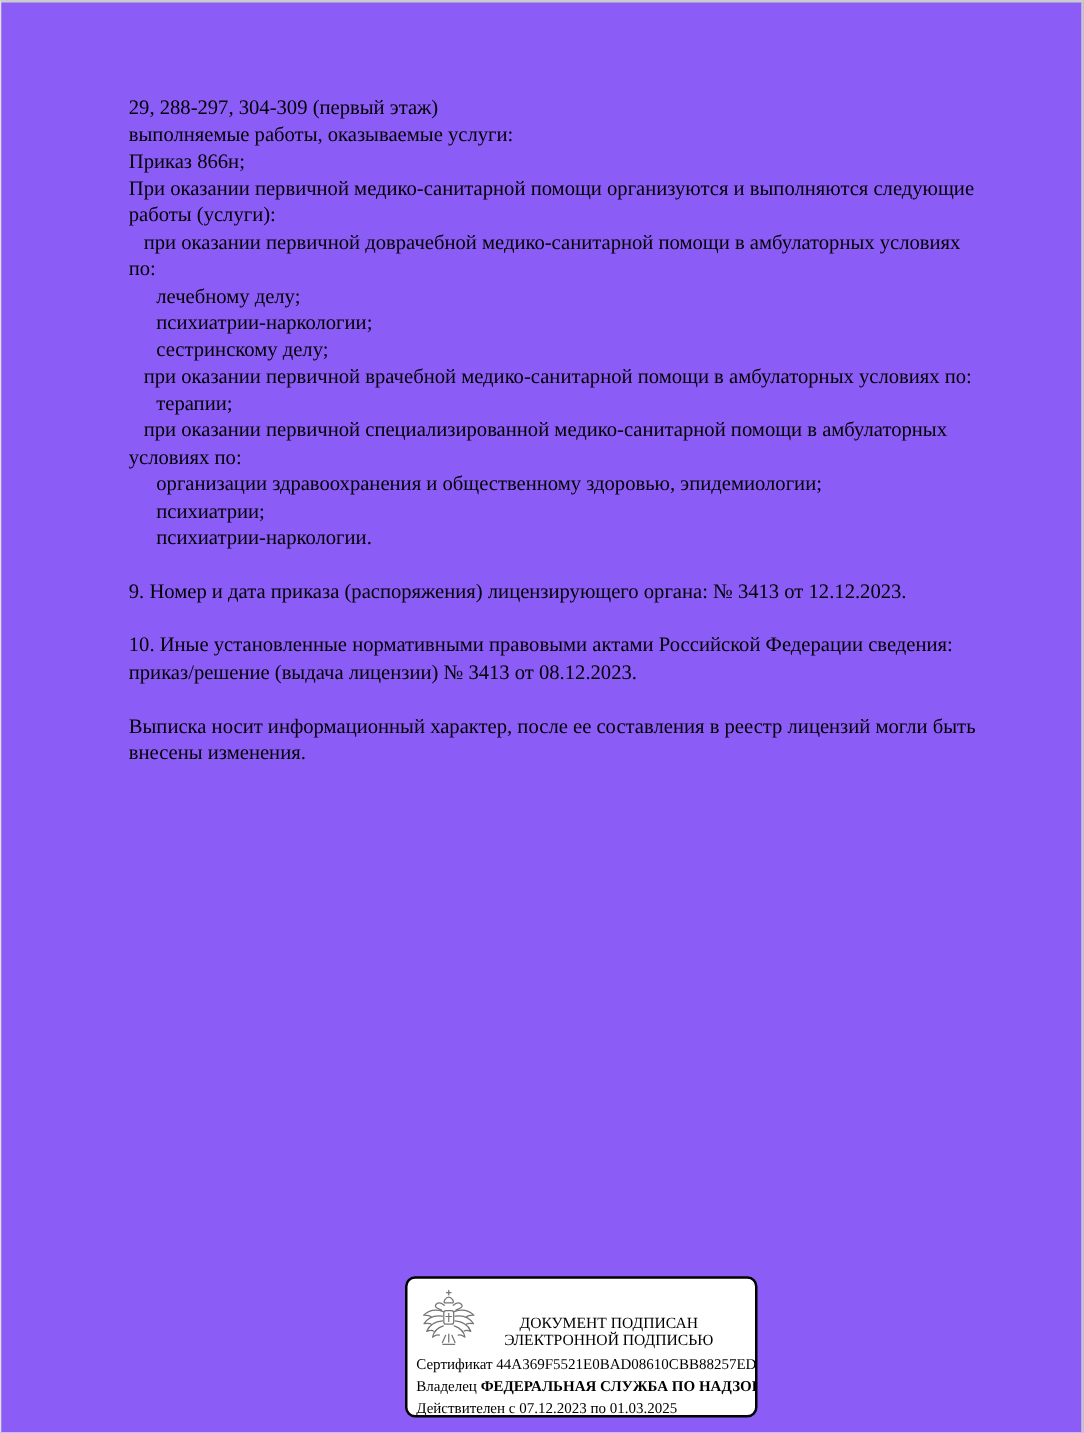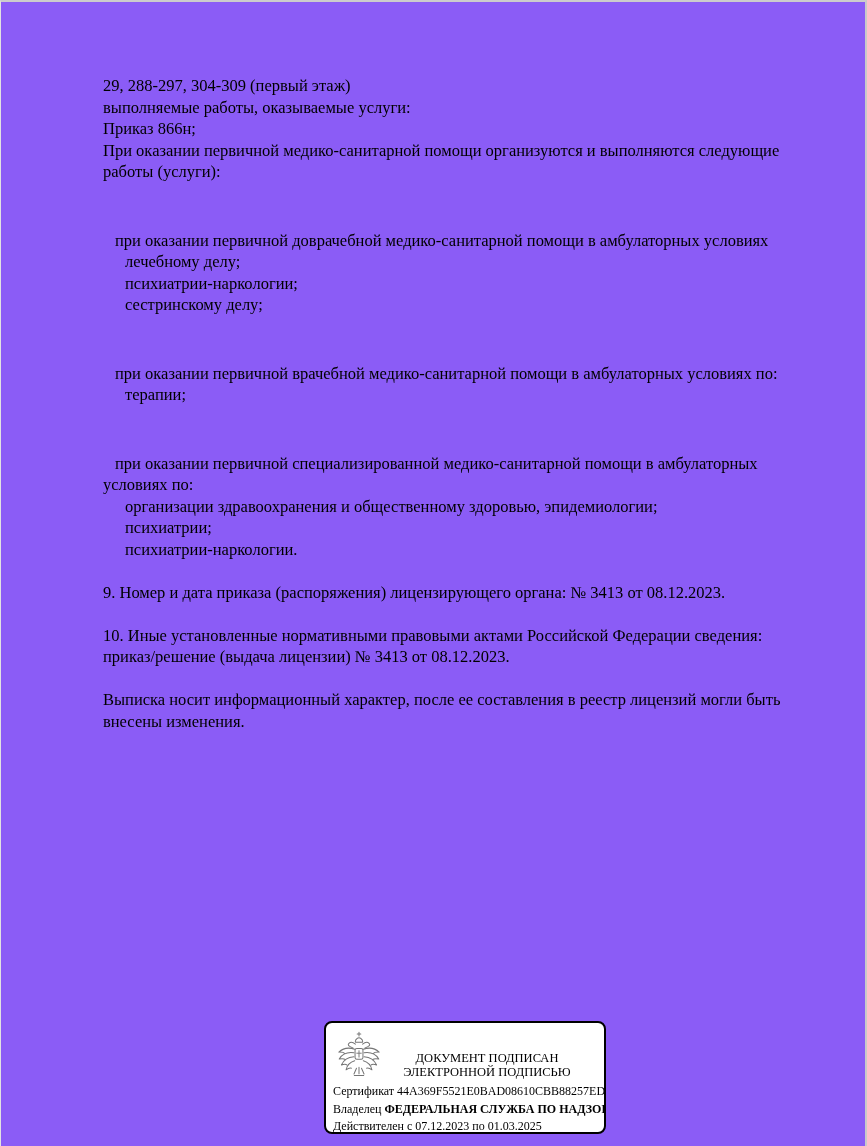--- a/index.html
+++ b/index.html
@@ -22,21 +22,21 @@
   }
   .text-block {
     position: absolute;
     left: 102px;
     top: 73px;
     width: 714px;
     font-size: 16.5px;
     line-height: 21.5px;
   }
   .doc-line { white-space: pre; }
-  .doc-line.indent-1 { padding-left: 12px; margin-top: 47px; }
+  .doc-line.indent-1 { padding-left: 12px; }
   .doc-line.indent-2 { padding-left: 22px; }
 
   .stamp {
     position: absolute;
     left: 323px;
     top: 1019px;
     width: 282px;
     height: 113px;
     box-sizing: border-box;
     border: 2.5px solid #000000;
@@ -76,32 +76,33 @@
 
 <div class="page">
 
   <div class="text-block" id="doc-lines">
       <div class="doc-line indent-0">29, 288-297, 304-309 (первый этаж)</div>
       <div class="doc-line indent-0">выполняемые работы, оказываемые услуги:</div>
       <div class="doc-line indent-0">Приказ 866н;</div>
       <div class="doc-line indent-0">При оказании первичной медико-санитарной помощи организуются и выполняются следующие</div>
       <div class="doc-line indent-0">работы (услуги):</div>
       <div class="doc-line indent-1">при оказании первичной доврачебной медико-санитарной помощи в амбулаторных условиях</div>
+      <div class="doc-line indent-0">по:</div>
       <div class="doc-line indent-2">лечебному делу;</div>
       <div class="doc-line indent-2">психиатрии-наркологии;</div>
       <div class="doc-line indent-2">сестринскому делу;</div>
       <div class="doc-line indent-1">при оказании первичной врачебной медико-санитарной помощи в амбулаторных условиях по:</div>
       <div class="doc-line indent-2">терапии;</div>
       <div class="doc-line indent-1">при оказании первичной специализированной медико-санитарной помощи в амбулаторных</div>
       <div class="doc-line indent-0">условиях по:</div>
       <div class="doc-line indent-2">организации здравоохранения и общественному здоровью, эпидемиологии;</div>
       <div class="doc-line indent-2">психиатрии;</div>
       <div class="doc-line indent-2">психиатрии-наркологии.</div>
       <div class="doc-line indent-0">&nbsp;</div>
-      <div class="doc-line indent-0">9. Номер и дата приказа (распоряжения) лицензирующего органа: № 3413 от 08.12.2023.</div>
+      <div class="doc-line indent-0">9. Номер и дата приказа (распоряжения) лицензирующего органа: № 3413 от 12.12.2023.</div>
       <div class="doc-line indent-0">&nbsp;</div>
       <div class="doc-line indent-0">10. Иные установленные нормативными правовыми актами Российской Федерации сведения:</div>
       <div class="doc-line indent-0">приказ/решение (выдача лицензии) № 3413 от 08.12.2023.</div>
       <div class="doc-line indent-0">&nbsp;</div>
       <div class="doc-line indent-0">Выписка носит информационный характер, после ее составления в реестр лицензий могли быть</div>
       <div class="doc-line indent-0">внесены изменения.</div>
     </div>
 
   <div class="stamp">
     <div class="stamp-top">

